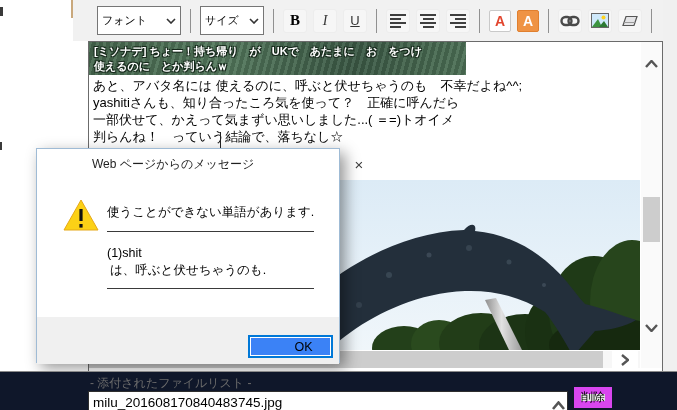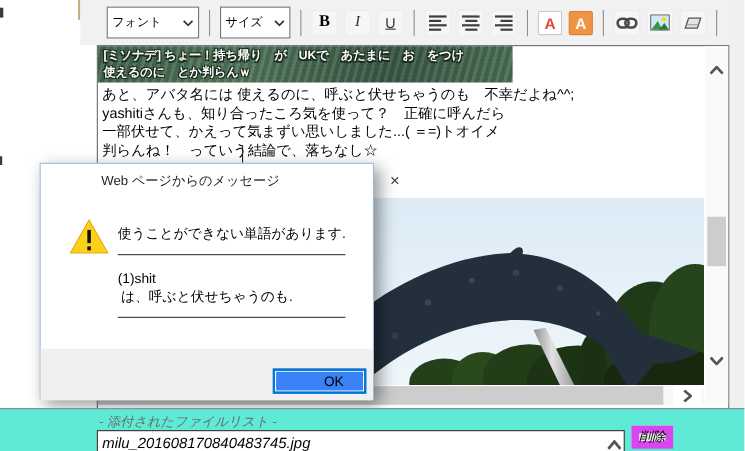--- a/index.html
+++ b/index.html
@@ -64,21 +64,21 @@
   #dlg-msg{left:70px;top:55px;font-size:12.5px;}
   .dlg-hr{left:70px;width:207px;height:0;border-top:1px solid #3a3a3a;}
   #dlg-word{left:70px;top:97px;font-size:12.5px;}
   #dlg-text{left:73px;top:113px;font-size:12.5px;}
   #dlg-footer{left:0;top:168px;width:100%;height:47px;background:#f0f0f0;}
   #ok-btn{left:211px;top:18px;width:85px;height:23px;background:#3b82f6;border:2px solid #0078d7;
           box-shadow:inset 0 0 0 1px #fff;display:flex;align-items:center;justify-content:center;
           font-size:12.5px;padding-left:26px;}
 
   
-  #attach{left:0;top:371px;width:677px;height:39px;background:#5eead4;border-top:1px solid #8a8a8a;font-style:italic;}
+  #attach{left:0;top:371px;width:677px;height:39px;background:#0f172a;border-top:1px solid #8a8a8a;}
   #attach-label{left:90px;top:3px;font-size:12px;color:#6b6b6b;}
   #filelist{left:88px;top:19px;width:480px;height:24px;background:#fff;border:1px solid #2e2e2e;}
   #filename{left:4px;top:3px;font-size:13.5px;white-space:nowrap;}
   #list-up{right:2px;top:4px;position:absolute;}
   #delete-btn{left:574px;top:15px;width:38px;height:21px;background:#e6e6e6;border:7px solid #d946ef;
               display:flex;align-items:center;justify-content:flex-start;font-size:12px;}
 
   .mark{background:#3a3a3a;}
 </style>
 </head>

